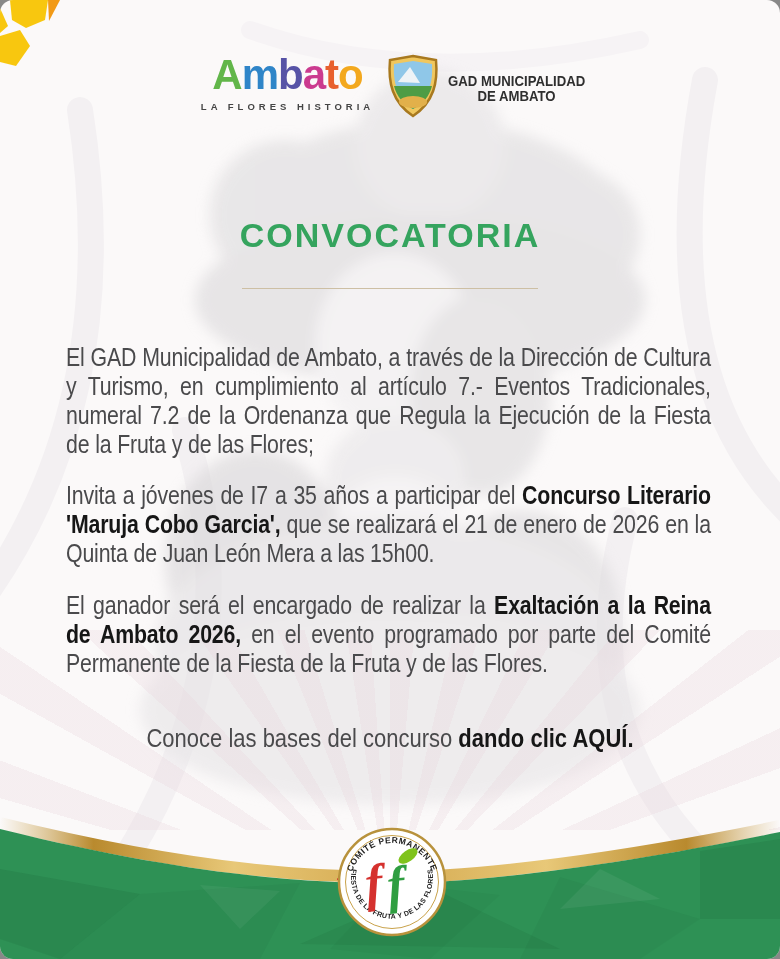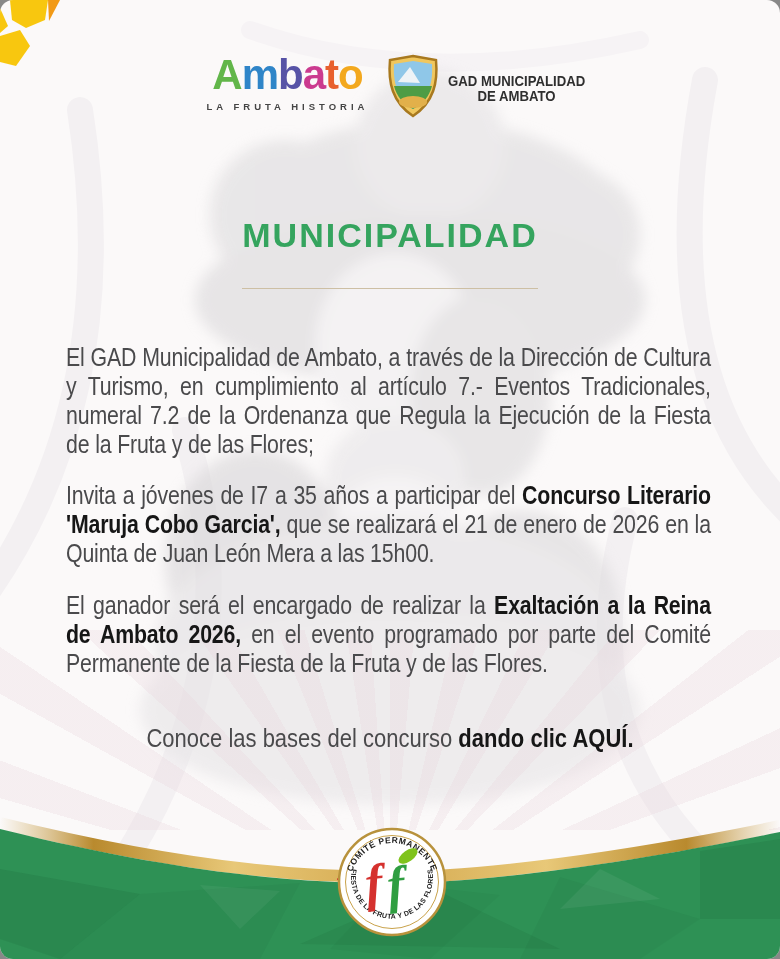--- a/index.html
+++ b/index.html
@@ -87,36 +87,36 @@
   <svg class="corner" width="70" height="80" viewBox="0 0 70 80">
     <polygon points="10,0 48,0 45,20 26,28 12,20" fill="#f8c70f"></polygon>
     <polygon points="48,0 60,0 49,21" fill="#f29a16"></polygon>
     <polygon points="0,8 8,26 0,33" fill="#f8c70f"></polygon>
     <polygon points="0,36 20,30 30,46 16,66 0,62" fill="#f8c70f"></polygon>
   </svg>
 
   <div class="header">
     <div class="ambato">
       <div class="ambato-word"><span style="color: rgb(98, 182, 74);">A</span><span style="color: rgb(47, 133, 200);">m</span><span style="color: rgb(87, 83, 166);">b</span><span style="color: rgb(203, 58, 143);">a</span><span style="color: rgb(232, 96, 46);">t</span><span style="color: rgb(243, 168, 30);">o</span></div>
-      <div class="ambato-tag">LA FRUTA HISTORIA</div>
+      <div class="ambato-tag">LA FLORES HISTORIA</div>
     </div>
     <svg class="gad" width="54" height="66" viewBox="0 0 54 66">
       <path d="M27,2 L50,6 C52,28 48,48 27,62 C6,48 2,28 4,6 Z" fill="#f0c75e" stroke="#a8791f" stroke-width="2.5"></path>
       <path d="M27,7 L46,10 C47,27 44,43 27,55 C10,43 7,27 8,10 Z" fill="#8fc7e8"></path>
       <polygon points="12,28 24,13 34,29" fill="#eef3f6"></polygon>
       <path d="M8,32 L46,32 C43,43 37,50 27,55 C17,50 11,43 8,32 Z" fill="#4d9c45"></path>
       <ellipse cx="27" cy="48" rx="14" ry="6" fill="#e2b04a"></ellipse>
     </svg>
     <div class="gad-text">
       <div>GAD MUNICIPALIDAD</div>
       <div>DE AMBATO</div>
     </div>
   </div>
 
-  <div class="title">MUNICIPALIDAD</div>
+  <div class="title">CONVOCATORIA</div>
   <div class="divider"></div>
 
   <p class="para p1"><span>El GAD Municipalidad de Ambato, a través de la Dirección de Cultura y Turismo, en cumplimiento al artículo 7.- Eventos Tradicionales, numeral 7.2 de la Ordenanza que Regula la Ejecución de la Fiesta de la Fruta y de las Flores;</span></p>
 
   <p class="para p2"><span>Invita a jóvenes de I7 a 35 años a participar del </span><span class="b">Concurso Literario 'Maruja Cobo Garcia',</span><span> que se realizará el 21 de enero de 2026 en la Quinta de Juan León Mera a las 15h00.</span></p>
 
   <p class="para p3"><span>El ganador será el encargado de realizar la </span><span class="b">Exaltación a la Reina de Ambato 2026,</span><span> en el evento programado por parte del Comité Permanente de la Fiesta de la Fruta y de las Flores.</span></p>
 
   <div class="cta"><span>Conoce las bases del concurso </span><span class="b">dando clic AQUÍ.</span></div>
 

